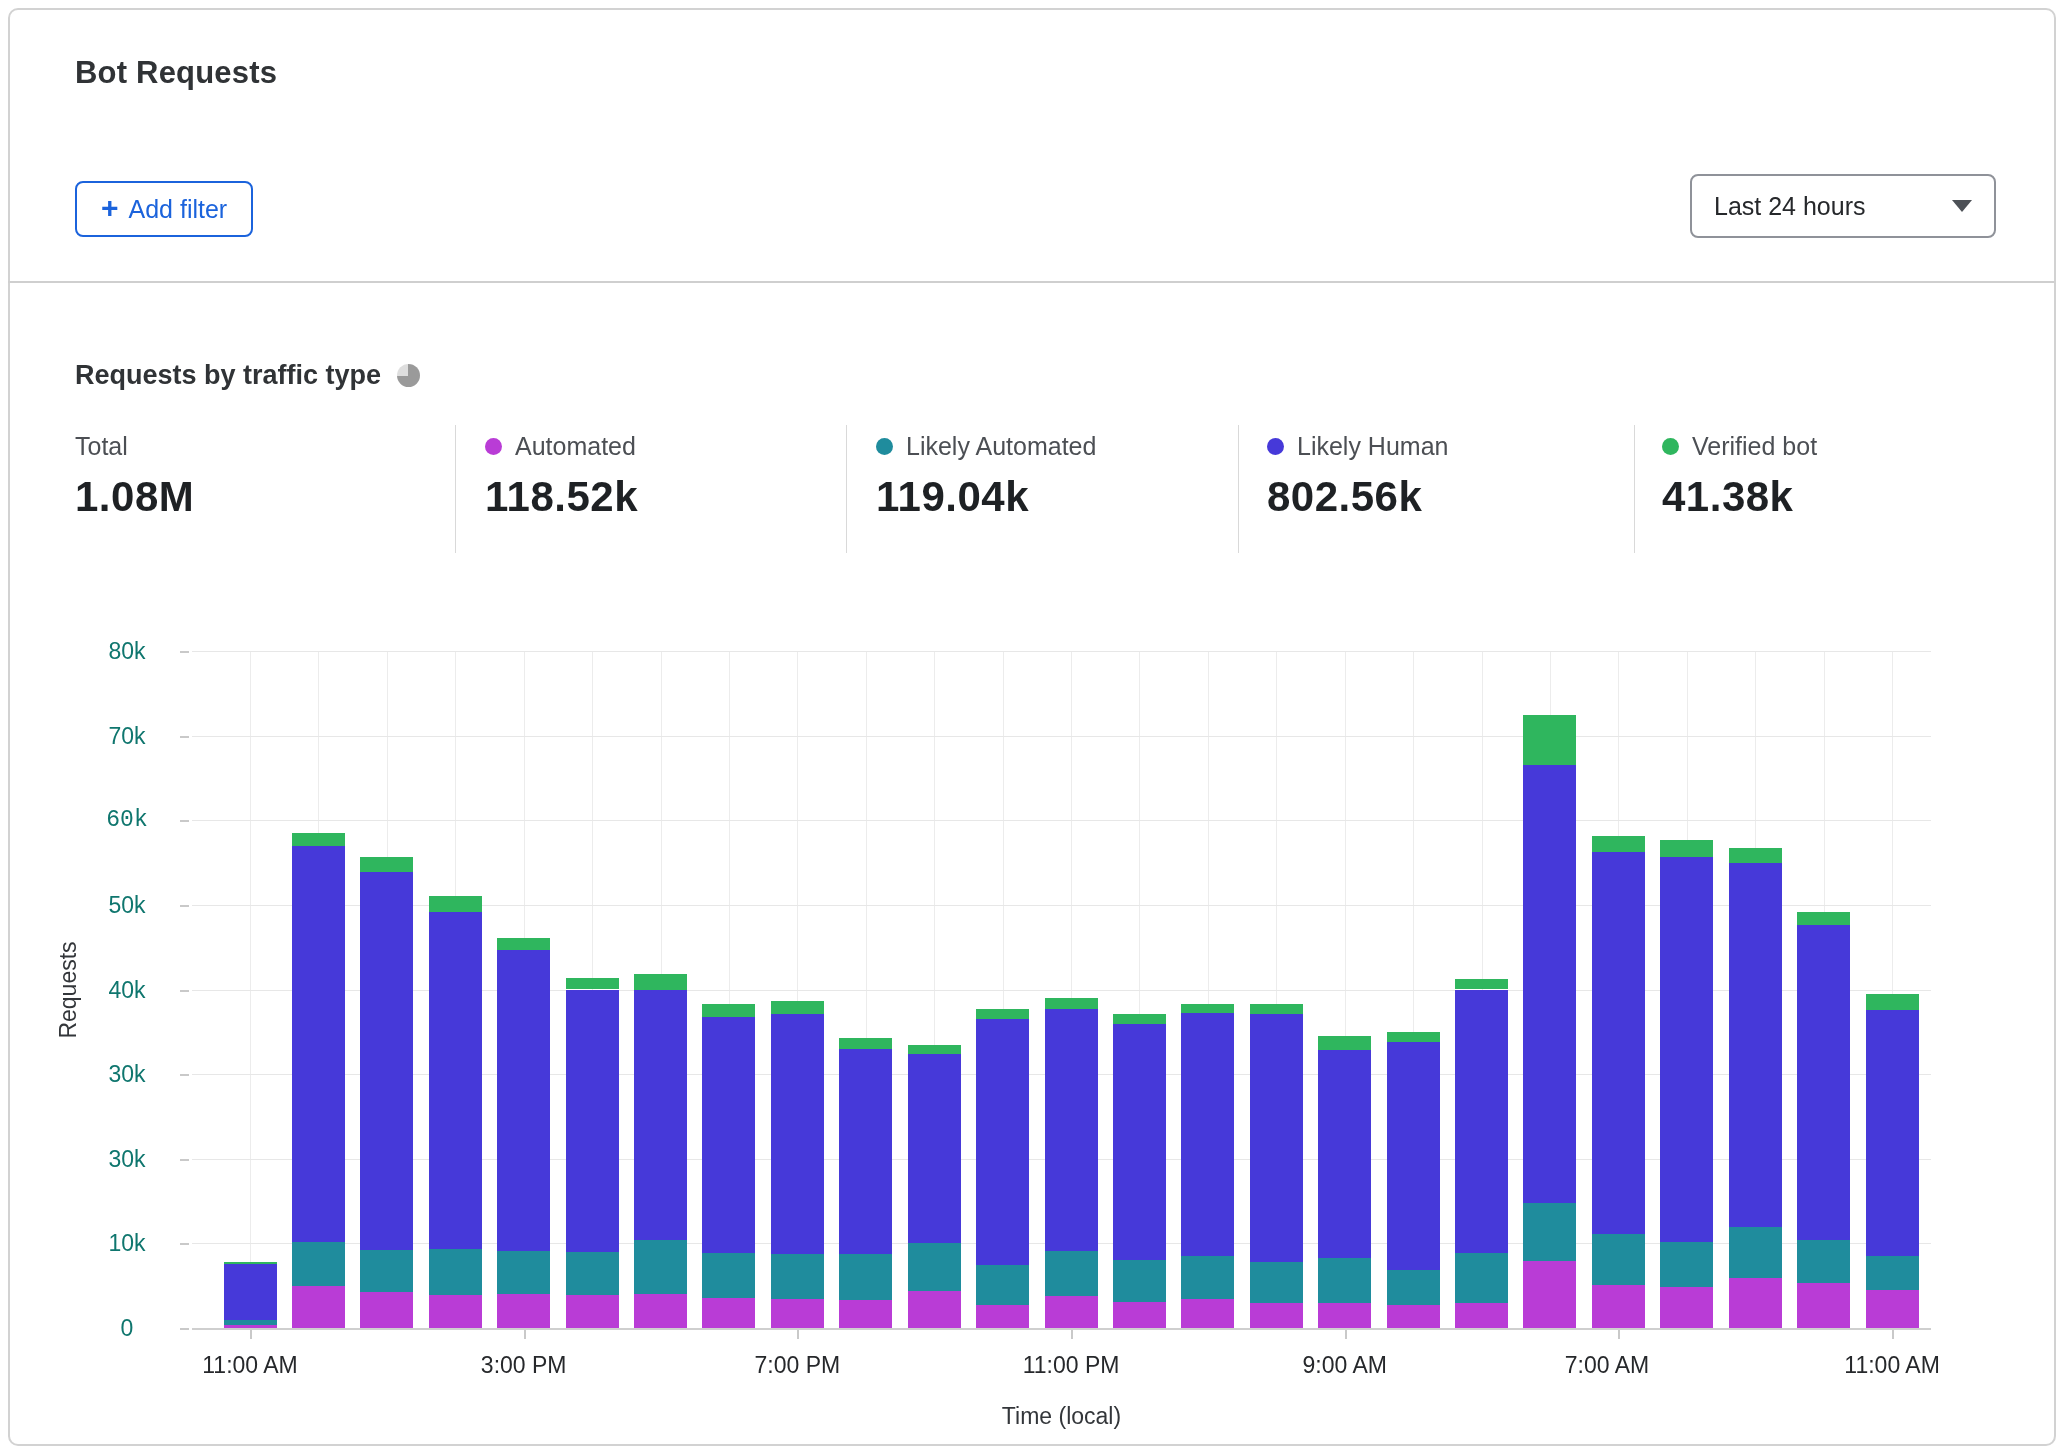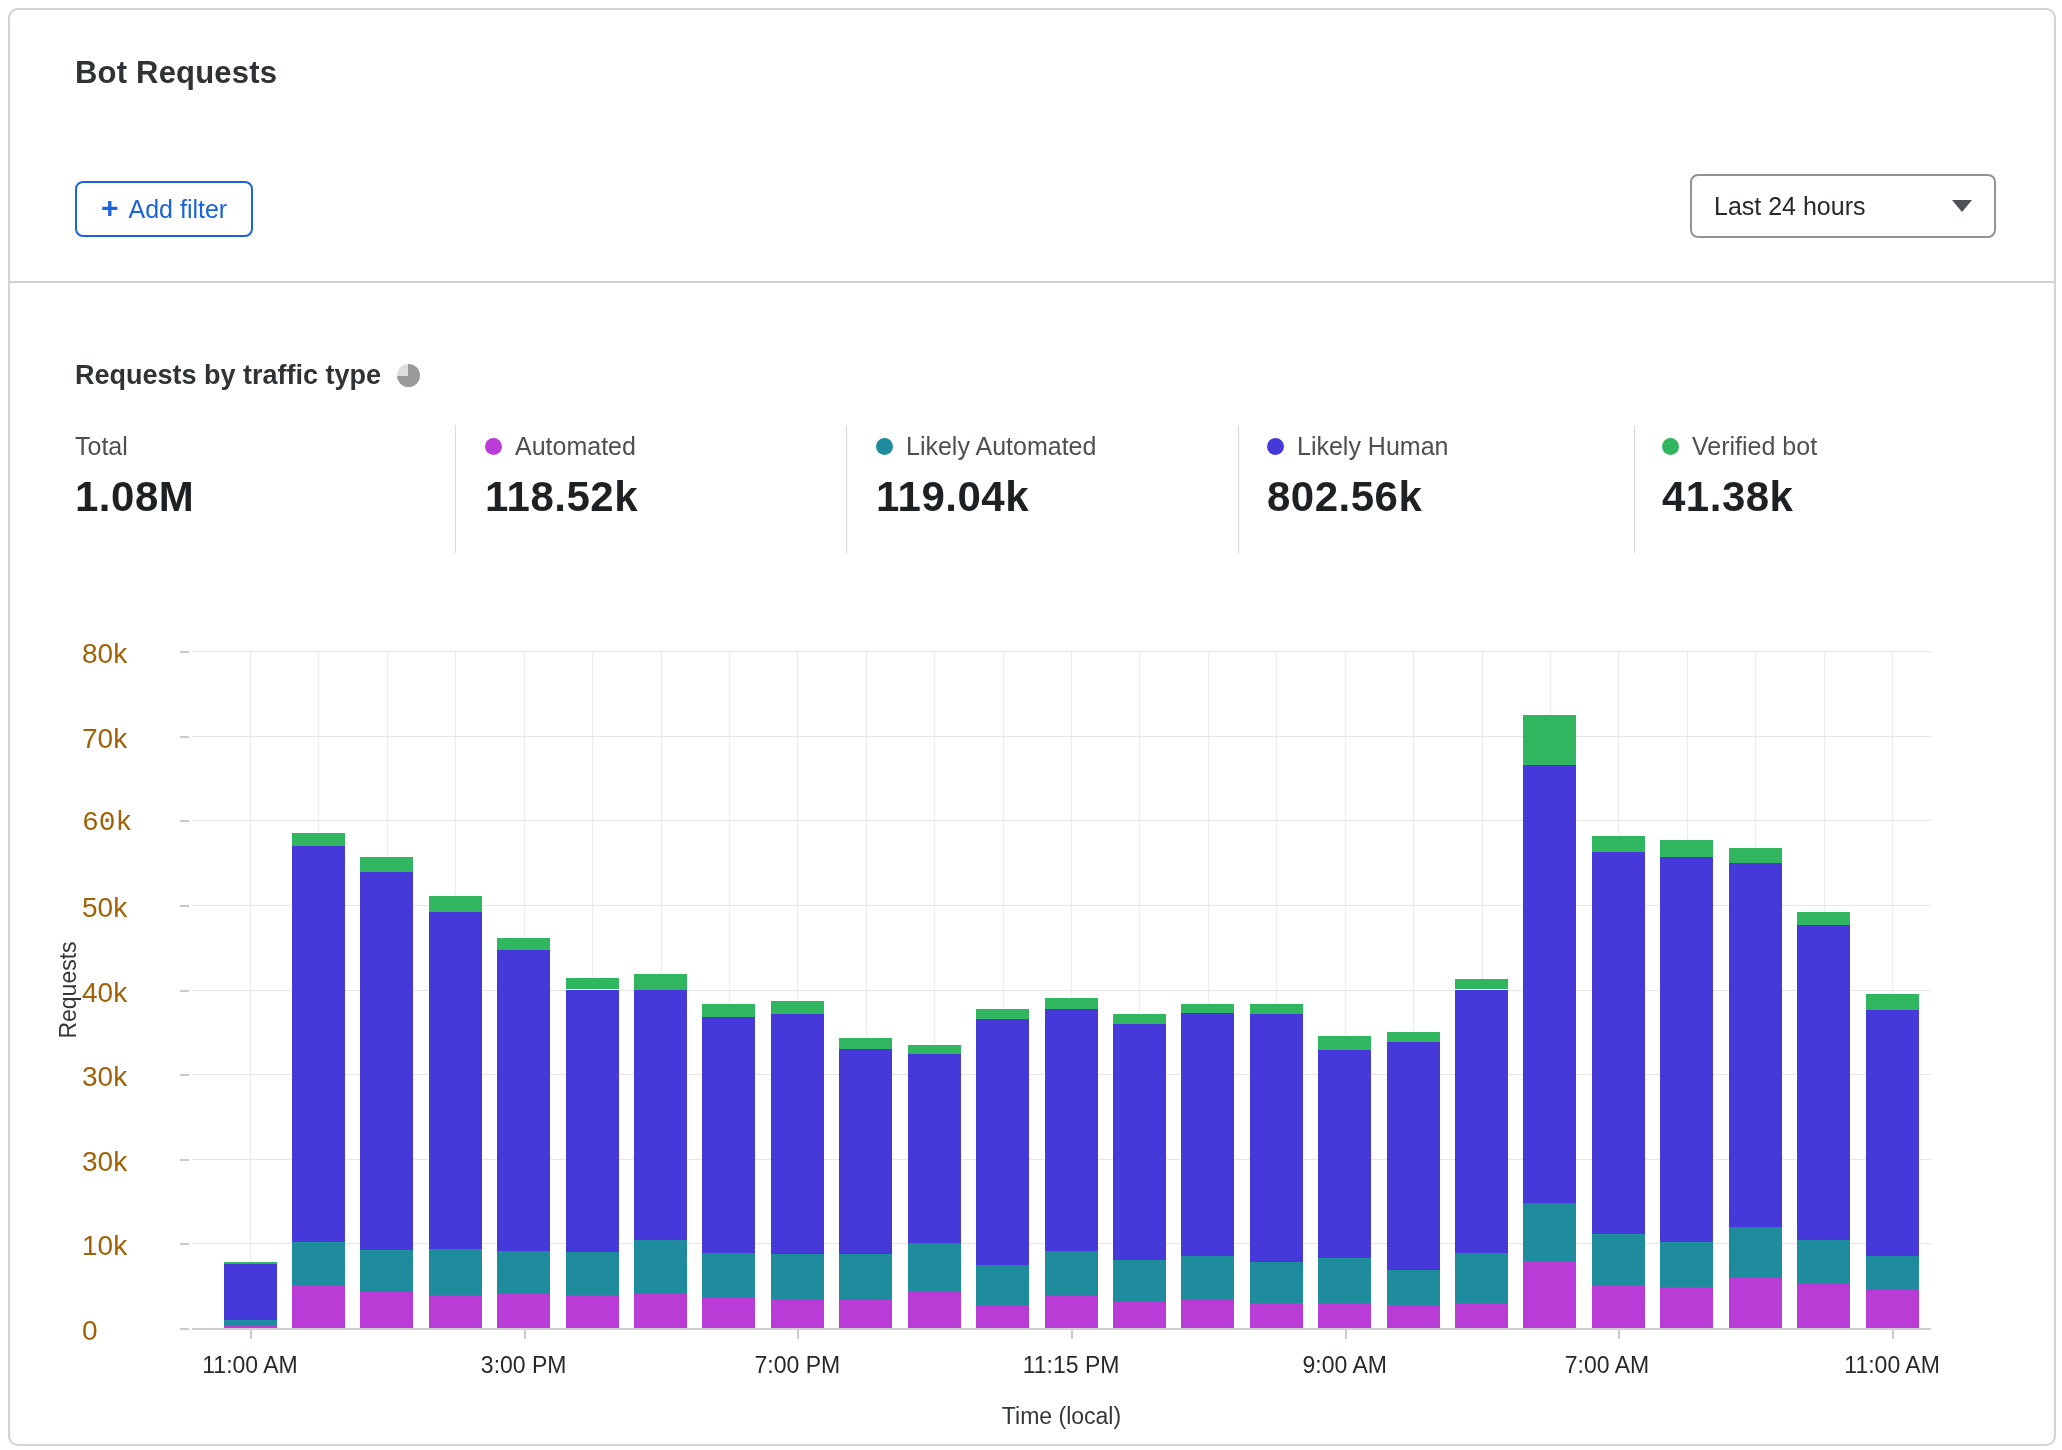--- a/index.html
+++ b/index.html
@@ -50,21 +50,21 @@
   .dot{width:17px;height:17px;border-radius:50%;background:#999;flex:0 0 auto;}
   .stat .val{margin-top:12px;font-size:42px;font-weight:bold;color:#1e2124;letter-spacing:.5px;}
   .stat-divider{position:absolute;top:425px;width:1px;height:128px;background:#d9d9d9;}
   
   #chart-root{position:absolute;left:0;top:0;width:2062px;height:1450px;pointer-events:none;}
   .gridline-h{position:absolute;height:1px;background:#e7e7e7;}
   .gridline-v{position:absolute;width:1px;background:#ececec;}
   .baseline{background:#cfcfcf !important;height:2px !important;}
   .ytick{position:absolute;width:9px;height:2px;background:#c9c9c9;}
   .xtick{position:absolute;width:2px;height:9px;background:#c9c9c9;}
-  .ylabel{position:absolute;font-size:28px;color:#a16207;text-align:left;width:90px;}
+  .ylabel{position:absolute;font-size:23px;color:#0f766e;text-align:center;width:90px;}
   .xlabel{position:absolute;font-size:23px;color:#26282b;text-align:center;width:160px;}
   .axis-title{position:absolute;font-size:23px;color:#33363a;}
   .bar-seg{position:absolute;pointer-events:auto;}
 </style>
 </head>
 <body>
 
 <div class="page">
   <div class="card"></div>
 
@@ -180,21 +180,21 @@
       <div class="gridline-h" style="left: 192px; width: 1739px; top: 651px;"></div>
       <div class="ytick" style="left: 180px; top: 651px;"></div>
       <div class="ylabel" style="left: 82px; top: 638px;">80k</div>
       <div class="xtick" style="left: 250px; top: 1330px;"></div>
       <div class="xlabel" style="left: 170px; top: 1352px;">11:00 AM</div>
       <div class="xtick" style="left: 523.68px; top: 1330px;"></div>
       <div class="xlabel" style="left: 443.68px; top: 1352px;">3:00 PM</div>
       <div class="xtick" style="left: 797.36px; top: 1330px;"></div>
       <div class="xlabel" style="left: 717.36px; top: 1352px;">7:00 PM</div>
       <div class="xtick" style="left: 1071.04px; top: 1330px;"></div>
-      <div class="xlabel" style="left: 991.04px; top: 1352px;">11:15 PM</div>
+      <div class="xlabel" style="left: 991.04px; top: 1352px;">11:00 PM</div>
       <div class="xtick" style="left: 1344.72px; top: 1330px;"></div>
       <div class="xlabel" style="left: 1264.72px; top: 1352px;">9:00 AM</div>
       <div class="xtick" style="left: 1618.4px; top: 1330px;"></div>
       <div class="xlabel" style="left: 1527px; top: 1352px;">7:00 AM</div>
       <div class="xtick" style="left: 1892.08px; top: 1330px;"></div>
       <div class="xlabel" style="left: 1812.08px; top: 1352px;">11:00 AM</div>
       <div class="axis-title" style="left: 68px; top: 989.5px; transform: translate(-50%, -50%) rotate(-90deg);">Requests</div>
       <div class="axis-title" style="left: 1061.5px; top: 1403px; transform: translateX(-50%);">Time (local)</div>
       <div class="bar-seg" title="11:00 AM — Automated: 400" style="left: 223.5px; width: 53px; top: 1324.62px; height: 3.385px; background: rgb(185, 60, 214);"></div>
       <div class="bar-seg" title="11:00 AM — Likely Automated: 500" style="left: 223.5px; width: 53px; top: 1320.38px; height: 4.23125px; background: rgb(31, 140, 157);"></div>

